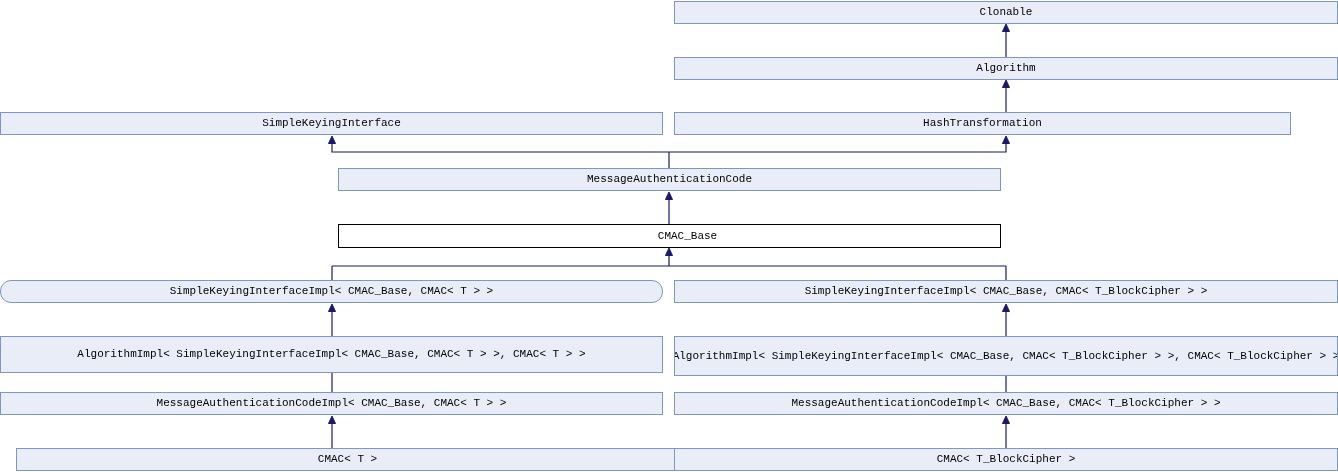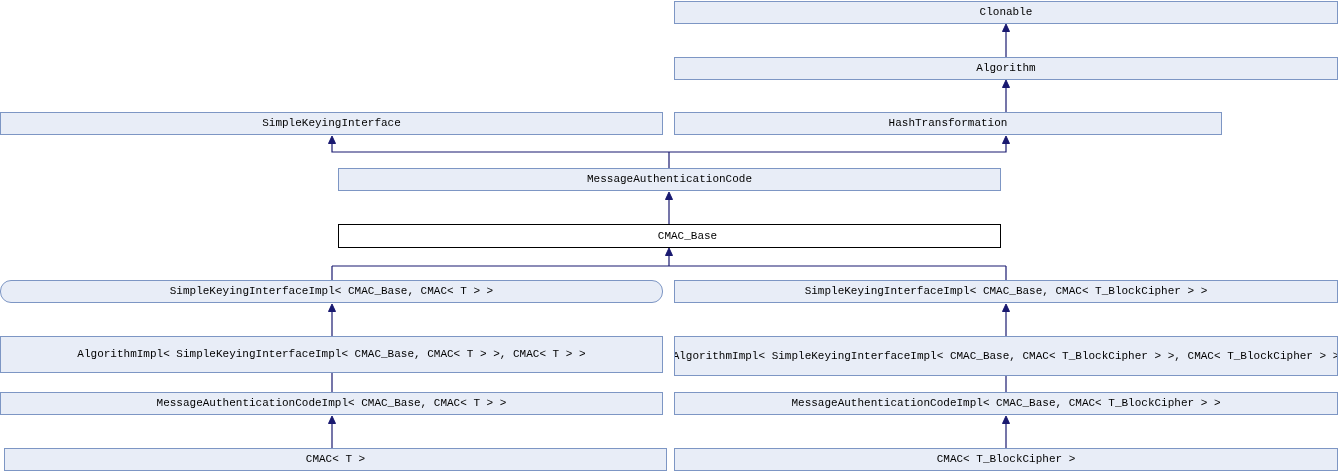--- a/index.html
+++ b/index.html
@@ -109,35 +109,35 @@
       <polygon points="1006,416 1002.5,423.5 1009.5,423.5"></polygon>
     </g>
   </svg>
 
   <div class="node" style="left:674px; top:1px;   width:664px; height:23px;">Clonable</div>
 
   <div class="node" style="left:674px; top:57px;  width:664px; height:23px;">Algorithm</div>
 
   <div class="node" style="left:0px;   top:112px; width:663px; height:23px;">SimpleKeyingInterface</div>
 
-  <div class="node" style="left:674px; top:112px; width:548px; height:23px;">HashTransformation</div>
+  <div class="node" style="left:674px; top:112px; width:617px; height:23px;">HashTransformation</div>
 
   <div class="node" style="left:338px; top:168px; width:663px; height:23px;">MessageAuthenticationCode</div>
 
   <div class="node current" style="left:338px; top:224px; width:663px; height:24px;">CMAC_Base</div>
 
   <div class="node" style="left:0px;   top:280px; width:663px; height:23px;border-radius:11px;">SimpleKeyingInterfaceImpl&lt; CMAC_Base, CMAC&lt; T &gt; &gt;</div>
 
   <div class="node" style="left:674px; top:280px; width:664px; height:23px;">SimpleKeyingInterfaceImpl&lt; CMAC_Base, CMAC&lt; T_BlockCipher &gt; &gt;</div>
 
   <div class="node" style="left:0px;   top:336px; width:663px; height:37px;">AlgorithmImpl&lt; SimpleKeyingInterfaceImpl&lt; CMAC_Base, CMAC&lt; T &gt; &gt;, CMAC&lt; T &gt; &gt;</div>
 
   <div class="node" style="left:674px; top:336px; width:664px; height:40px;">AlgorithmImpl&lt; SimpleKeyingInterfaceImpl&lt; CMAC_Base, CMAC&lt; T_BlockCipher &gt; &gt;, CMAC&lt; T_BlockCipher &gt; &gt;</div>
 
   <div class="node" style="left:0px;   top:392px; width:663px; height:23px;">MessageAuthenticationCodeImpl&lt; CMAC_Base, CMAC&lt; T &gt; &gt;</div>
 
   <div class="node" style="left:674px; top:392px; width:664px; height:23px;">MessageAuthenticationCodeImpl&lt; CMAC_Base, CMAC&lt; T_BlockCipher &gt; &gt;</div>
 
-  <div class="node" style="left:4px;   top:448px; width:663px; height:23px;">CMAC&lt; T &gt;</div>
+  <div class="node" style="left:16px;   top:448px; width:663px; height:23px;">CMAC&lt; T &gt;</div>
 
   <div class="node" style="left:674px; top:448px; width:664px; height:23px;">CMAC&lt; T_BlockCipher &gt;</div>
 
 </div>
 
 </body></html>

